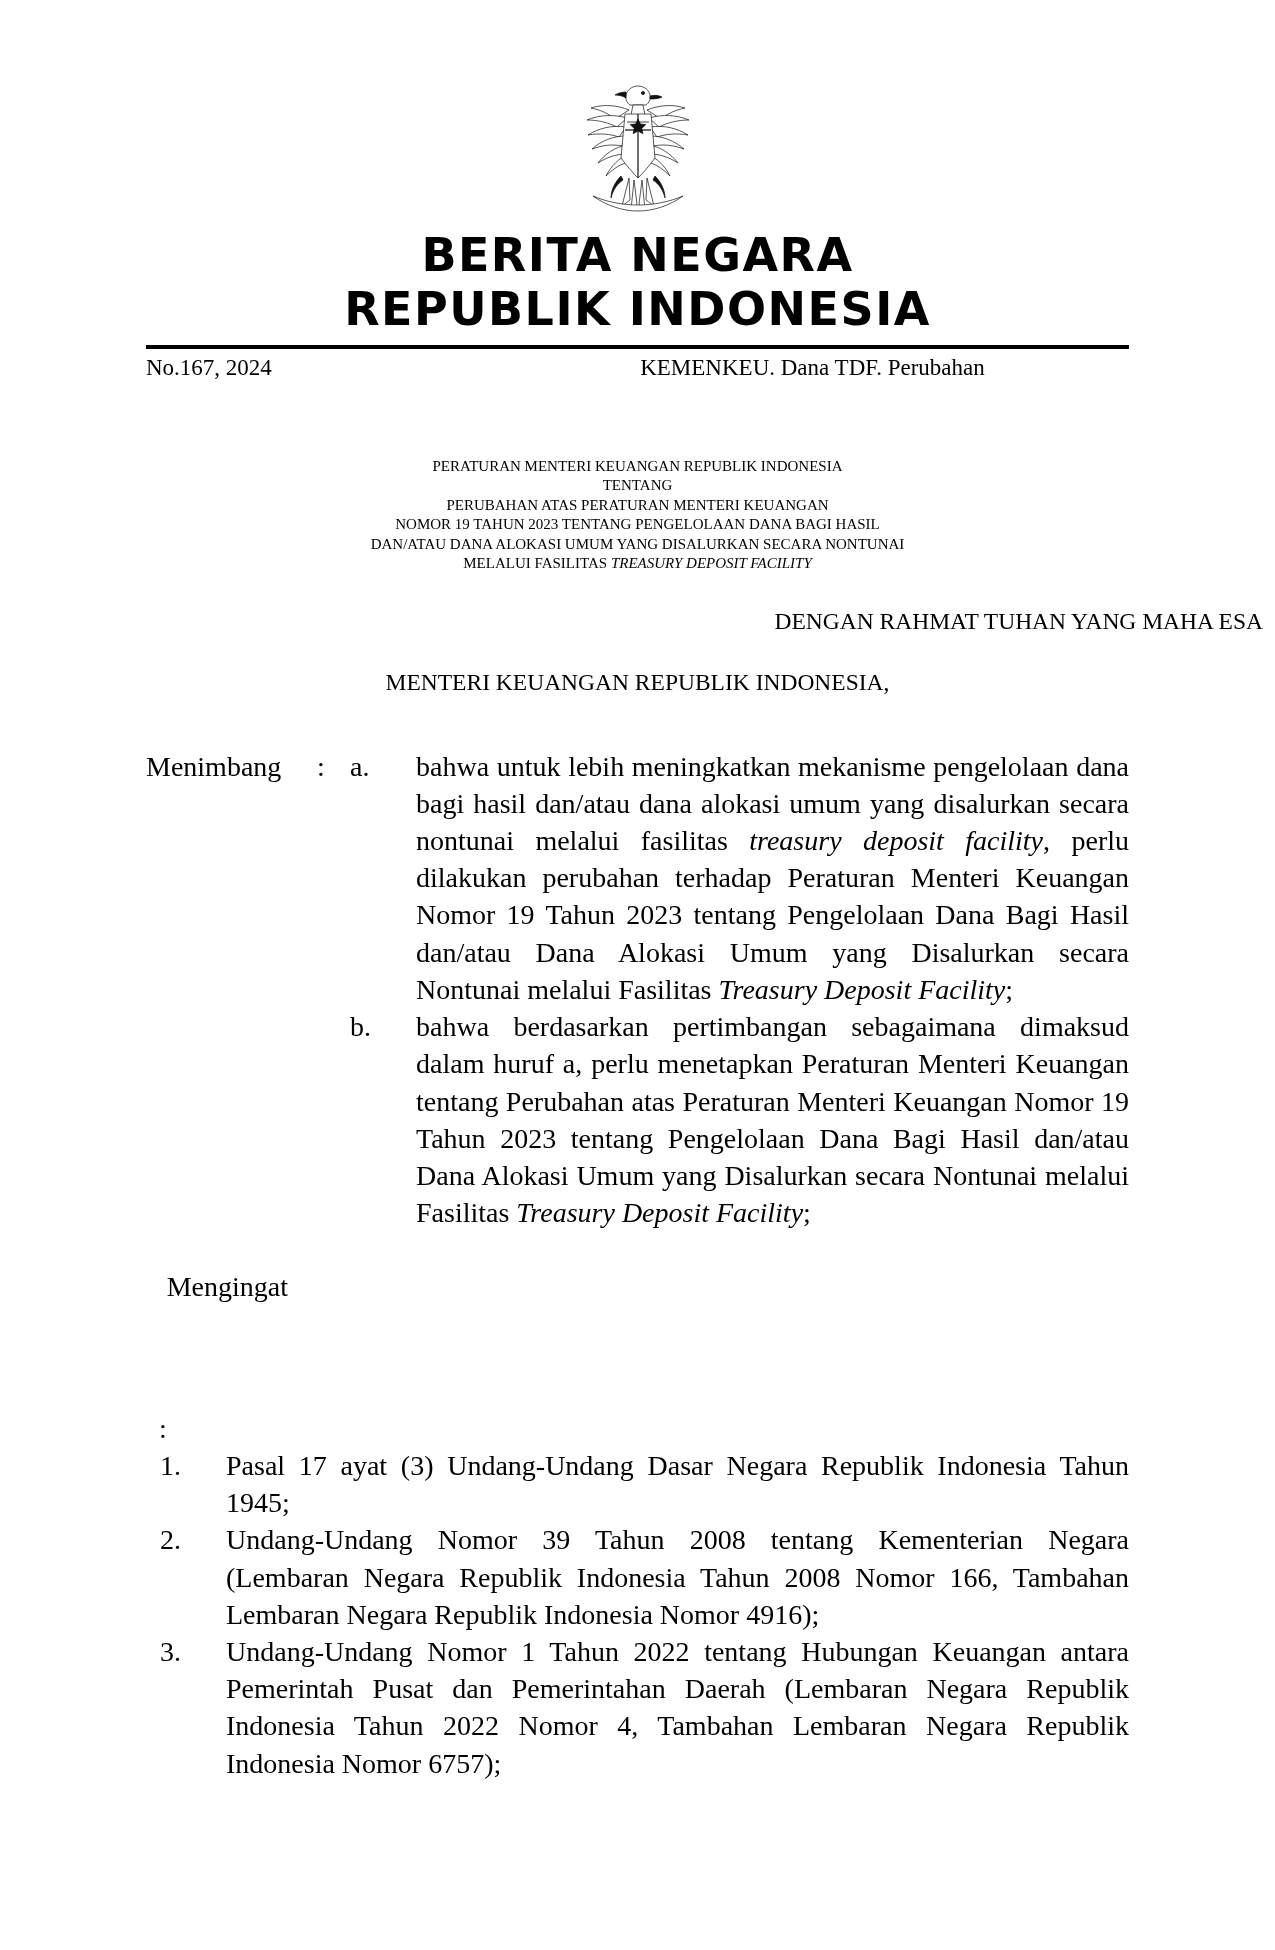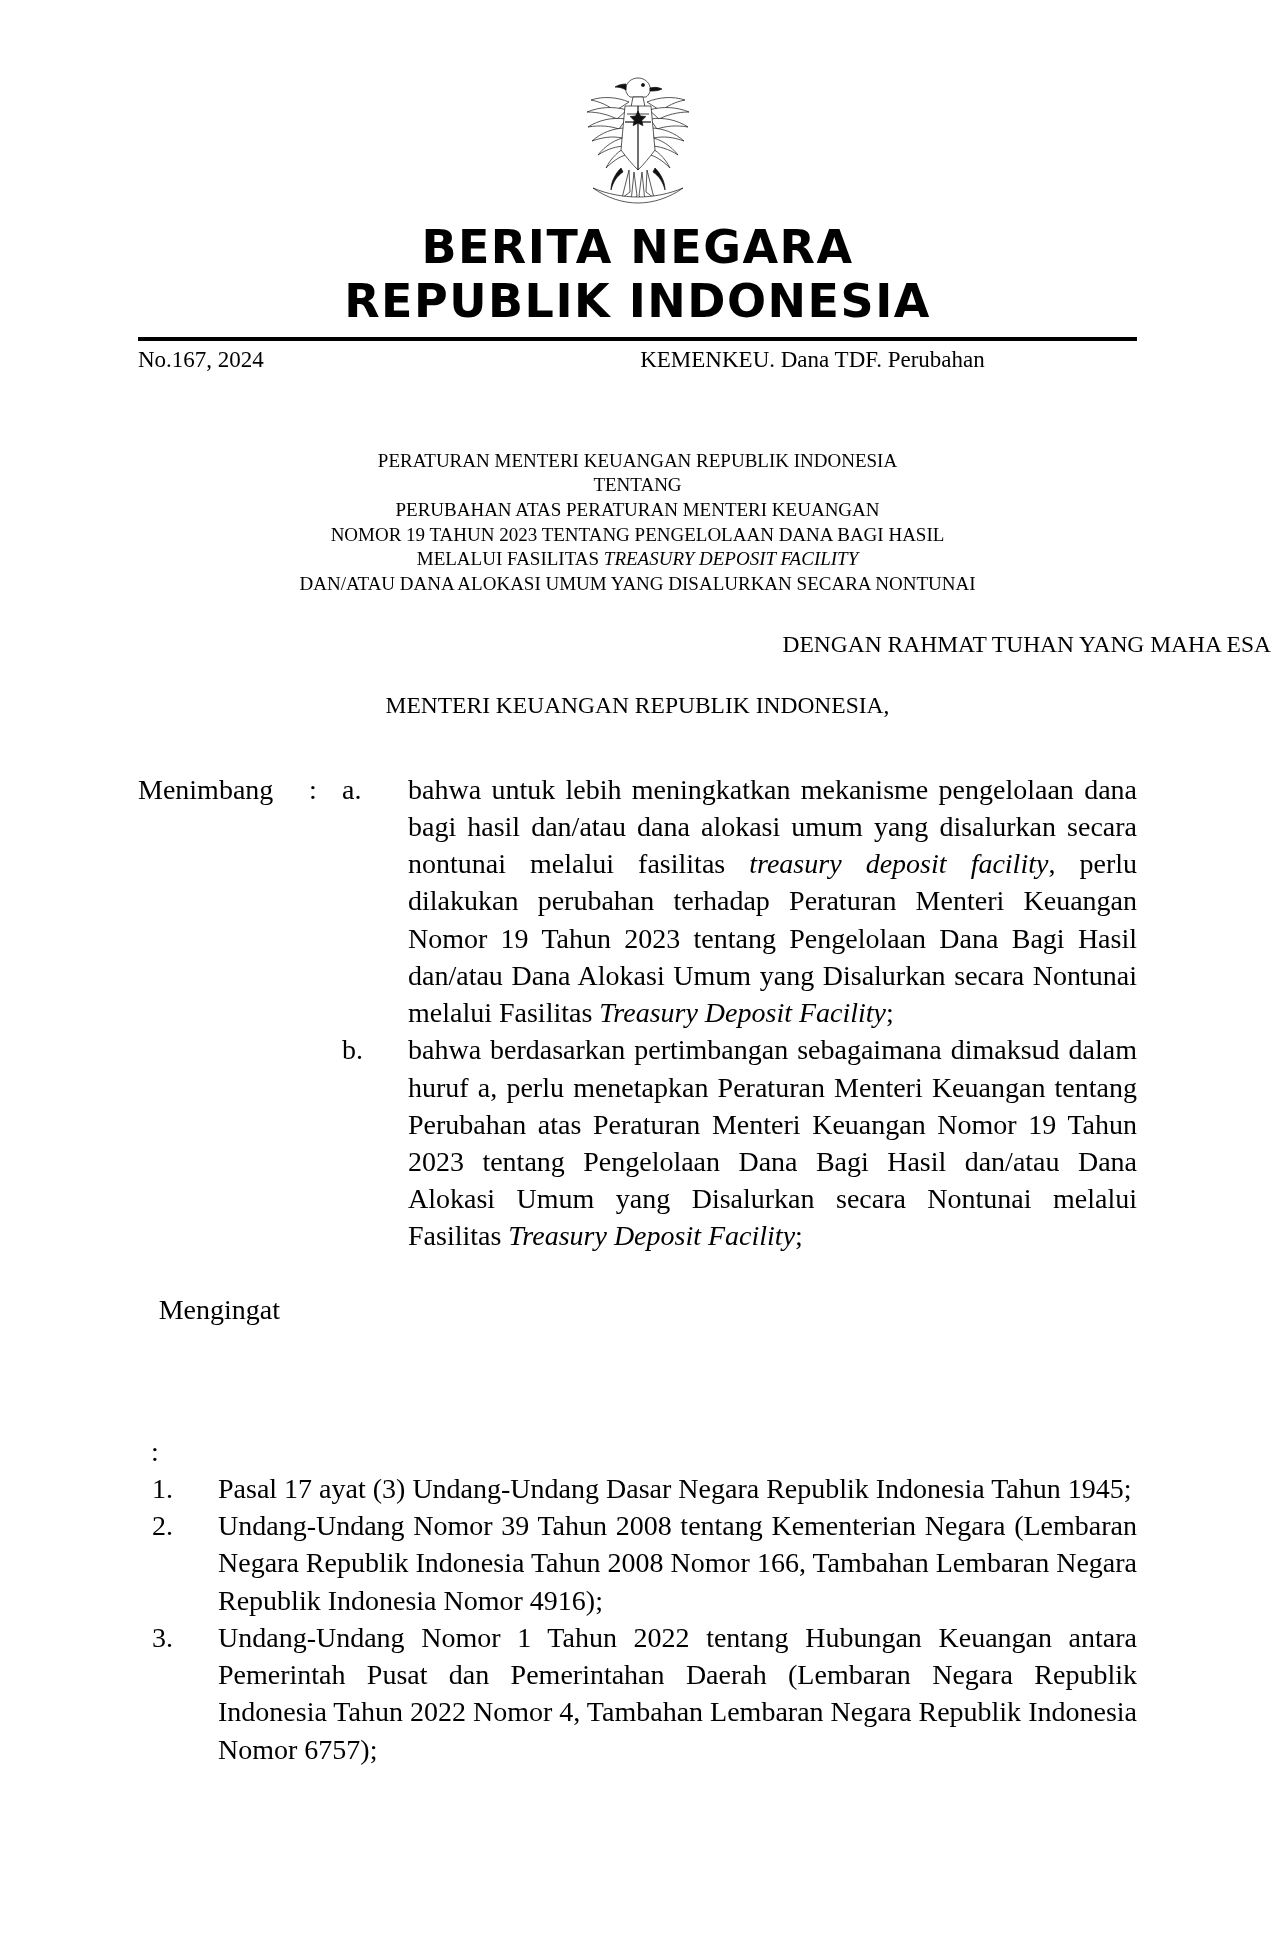--- a/index.html
+++ b/index.html
@@ -12,21 +12,21 @@
     height: 1950px;
     font-family: "Liberation Serif", serif;
     color: #000000;
     position: relative;
     overflow: hidden;
   }
   .page {
     width: 1275px;
     height: 1950px;
     box-sizing: border-box;
-    padding: 4px;
+    padding: 12px;
     position: relative;
   }
 
   
   .masthead {
     padding-top: 66px;
     text-align: center;
   }
   .garuda {
     width: 150px;
@@ -64,21 +64,21 @@
     flex: 1;
     text-align: center;
     padding-left: 50px;
   }
 
   
   .title-block {
     margin: 0 150px;
     padding-top: 76px;
     text-align: center;
-    font-size: 19px;
+    font-size: 15px;
     line-height: 1.30;
   }
   .title-block div {
     white-space: nowrap;
   }
   .blessing {
     text-align: right;
     font-size: 23.5px;
     padding-top: 34px;
   }
@@ -208,24 +208,24 @@
       <div class="issue-no">No.167, 2024</div>
       <div class="issue-subject">KEMENKEU. Dana TDF. Perubahan</div>
     </div>
   </div>
 
   <div class="title-block">
     <div>PERATURAN MENTERI KEUANGAN REPUBLIK INDONESIA</div>
     <div>TENTANG</div>
     <div>PERUBAHAN ATAS PERATURAN MENTERI KEUANGAN</div>
     <div>NOMOR 19 TAHUN 2023 TENTANG PENGELOLAAN DANA BAGI HASIL</div>
+    <div>DAN/ATAU DANA ALOKASI UMUM YANG DISALURKAN SECARA NONTUNAI</div>
     <div>
       <span>MELALUI FASILITAS </span><i>TREASURY DEPOSIT FACILITY</i>
     </div>
-    <div>DAN/ATAU DANA ALOKASI UMUM YANG DISALURKAN SECARA NONTUNAI</div>
   </div>
 
   <div class="blessing">DENGAN RAHMAT TUHAN YANG MAHA ESA</div>
   <div class="minister">MENTERI KEUANGAN REPUBLIK INDONESIA,</div>
 
   <div class="clauses">
 
     <div class="clause-group">
       <div class="clause-label">Menimbang</div>
       <div class="clause-colon">:</div>

